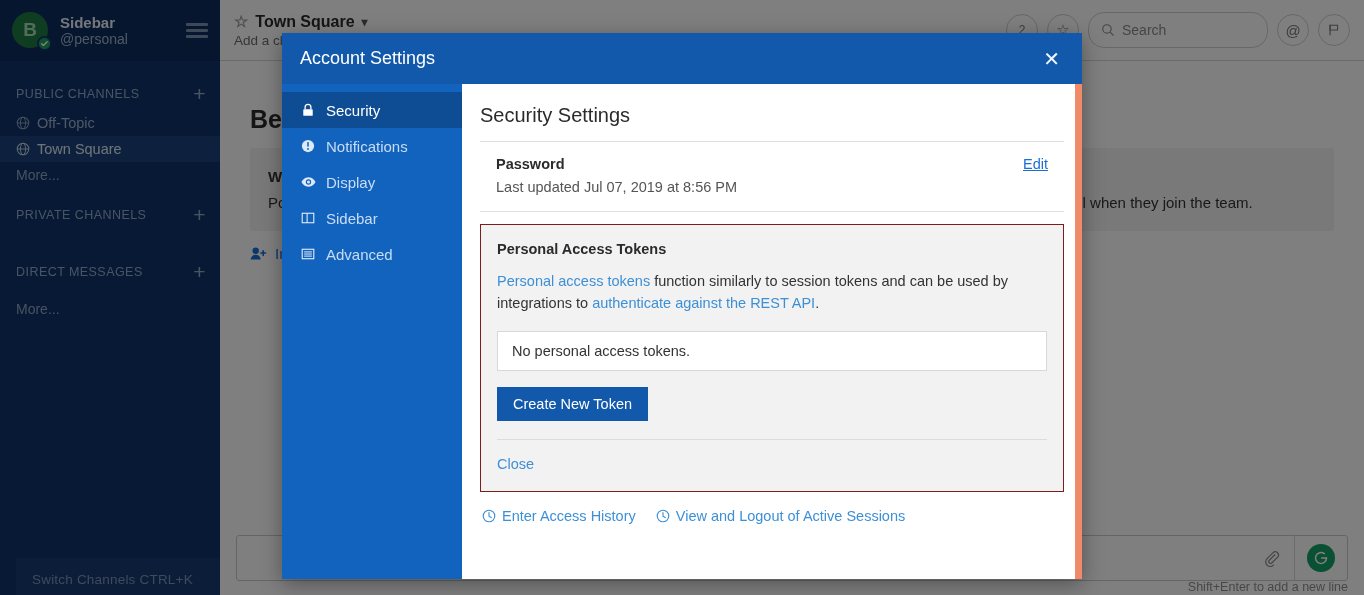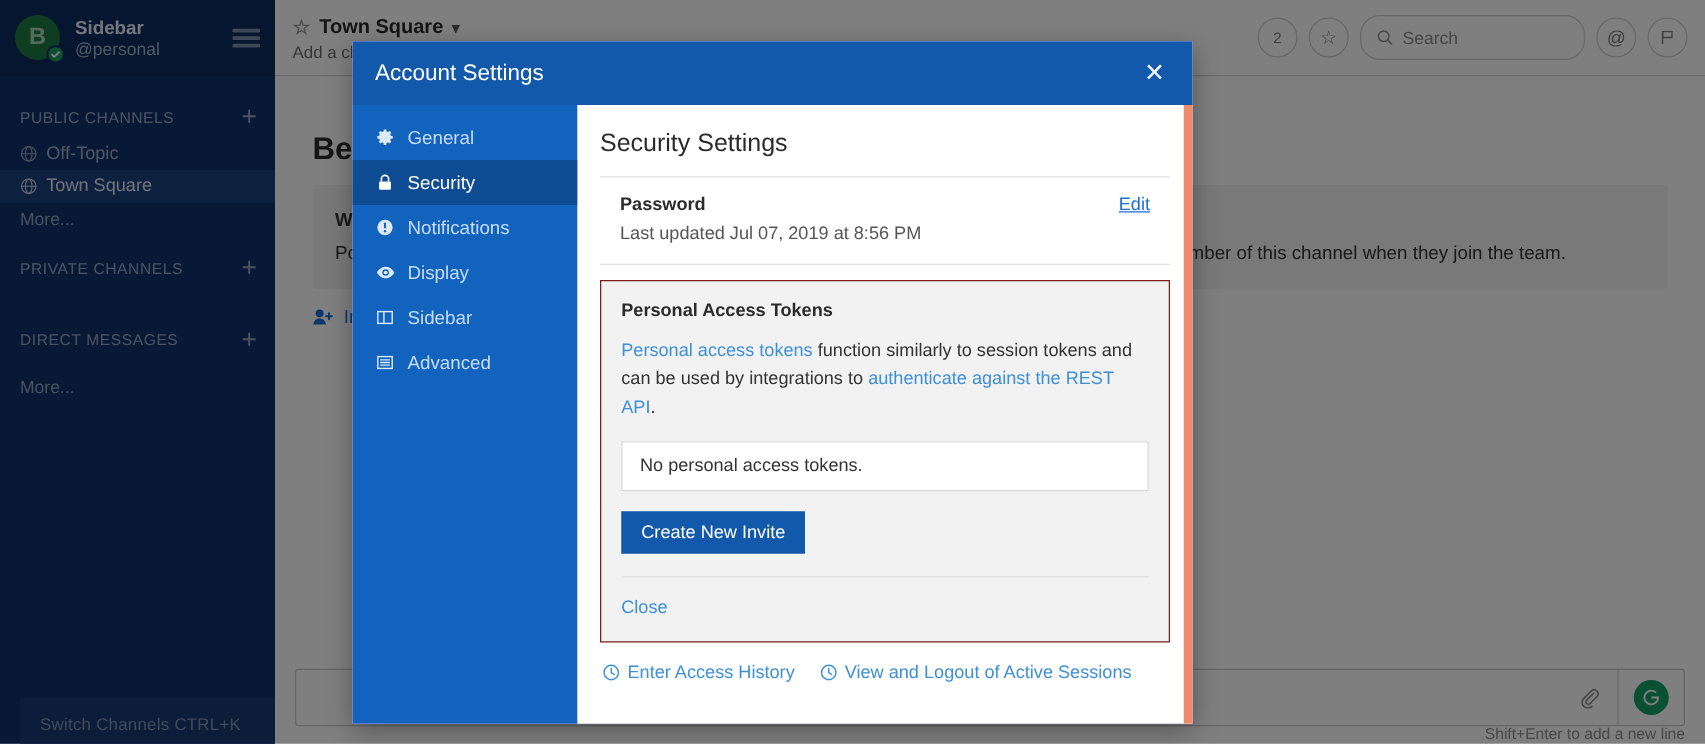--- a/index.html
+++ b/index.html
@@ -143,23 +143,23 @@
   #overlay {
     position: absolute; inset: 0;
     background: rgba(0,0,0,0.5);
     z-index: 50;
   }
 
   
   #modal {
     position: absolute;
     left: 282px; top: 33px;
-    width: 672px; height: 546px;
+    width: 800px; height: 546px;
     z-index: 60;
-    background: #c4b5fd;
+    background: #404040;
     box-shadow: 0 5px 20px rgba(0,0,0,.35);
     display: flex; flex-direction: column;
     overflow: hidden;
   }
   .modal-header {
     height: 51px; flex: 0 0 51px;
     background: #1259ab; color: #fff;
     display: flex; align-items: center;
     padding: 0 16px 0 18px;
     font-size: 18px;
@@ -384,29 +384,20 @@
 
   <div class="modal-header">
     <div class="modal-title">Account Settings</div>
     <div class="modal-x">✕</div>
   </div>
 
   <div class="modal-body">
 
     <div class="tabs">
 
-      <div class="tab">
-        <span class="ticon">
-          <svg width="14" height="14" viewBox="0 0 16 16" fill="currentColor">
-              <path d="M8 5.2 a2.8 2.8 0 1 0 0 5.6 a2.8 2.8 0 0 0 0 -5.6 z m0 1.4 a1.4 1.4 0 1 1 0 2.8 a1.4 1.4 0 0 1 0 -2.8 z"></path>
-              <path d="M6.9 0.6 h2.2 l0.3 1.8 l1.3 0.55 l1.5 -1 l1.55 1.55 l-1 1.5 l0.55 1.3 l1.8 0.3 v2.2 l-1.8 0.3 l-0.55 1.3 l1 1.5 l-1.55 1.55 l-1.5 -1 l-1.3 0.55 l-0.3 1.8 h-2.2 l-0.3 -1.8 l-1.3 -0.55 l-1.5 1 l-1.55 -1.55 l1 -1.5 l-0.55 -1.3 l-1.8 -0.3 v-2.2 l1.8 -0.3 l0.55 -1.3 l-1 -1.5 l1.55 -1.55 l1.5 1 l1.3 -0.55 z"></path>
-            </svg>
-        </span>
-        <span>General</span>
-      </div>
 
       <div class="tab active">
         <span class="ticon">
           <svg width="14" height="14" viewBox="0 0 16 16" fill="currentColor">
               <rect x="2.6" y="7" width="10.8" height="7.6" rx="1"></rect>
               <path d="M4.7 7 v-2.2 a3.3 3.3 0 0 1 6.6 0 v2.2" stroke="currentColor" stroke-width="1.5" fill="none"></path>
             </svg>
         </span>
         <span>Security</span>
       </div>
@@ -468,21 +459,21 @@
       </div>
 
       <div class="hr"></div>
 
       <div class="panel">
         <div class="panel-title">Personal Access Tokens</div>
         <div class="panel-desc">
           <span class="lnk">Personal access tokens</span><span> function similarly to session tokens and can be used by integrations to </span><span class="lnk">authenticate against the REST API</span><span>.</span>
         </div>
         <div class="token-empty">No personal access tokens.</div>
-        <button class="btn-primary">Create New Invite</button>
+        <button class="btn-primary">Create New Token</button>
         <div class="panel-hr"></div>
         <div class="close-link">Close</div>
       </div>
 
       <div class="footer-links">
         <div class="flink">
           <span>
             <svg width="14" height="14" viewBox="0 0 16 16">
                 <circle cx="8" cy="8" r="6.6" stroke="#3d8fd6" fill="none" stroke-width="1.3"></circle>
                 <path d="M8 4.2 v4 l2.6 1.6" stroke="#3d8fd6" stroke-width="1.3" fill="none" stroke-linecap="round"></path>

